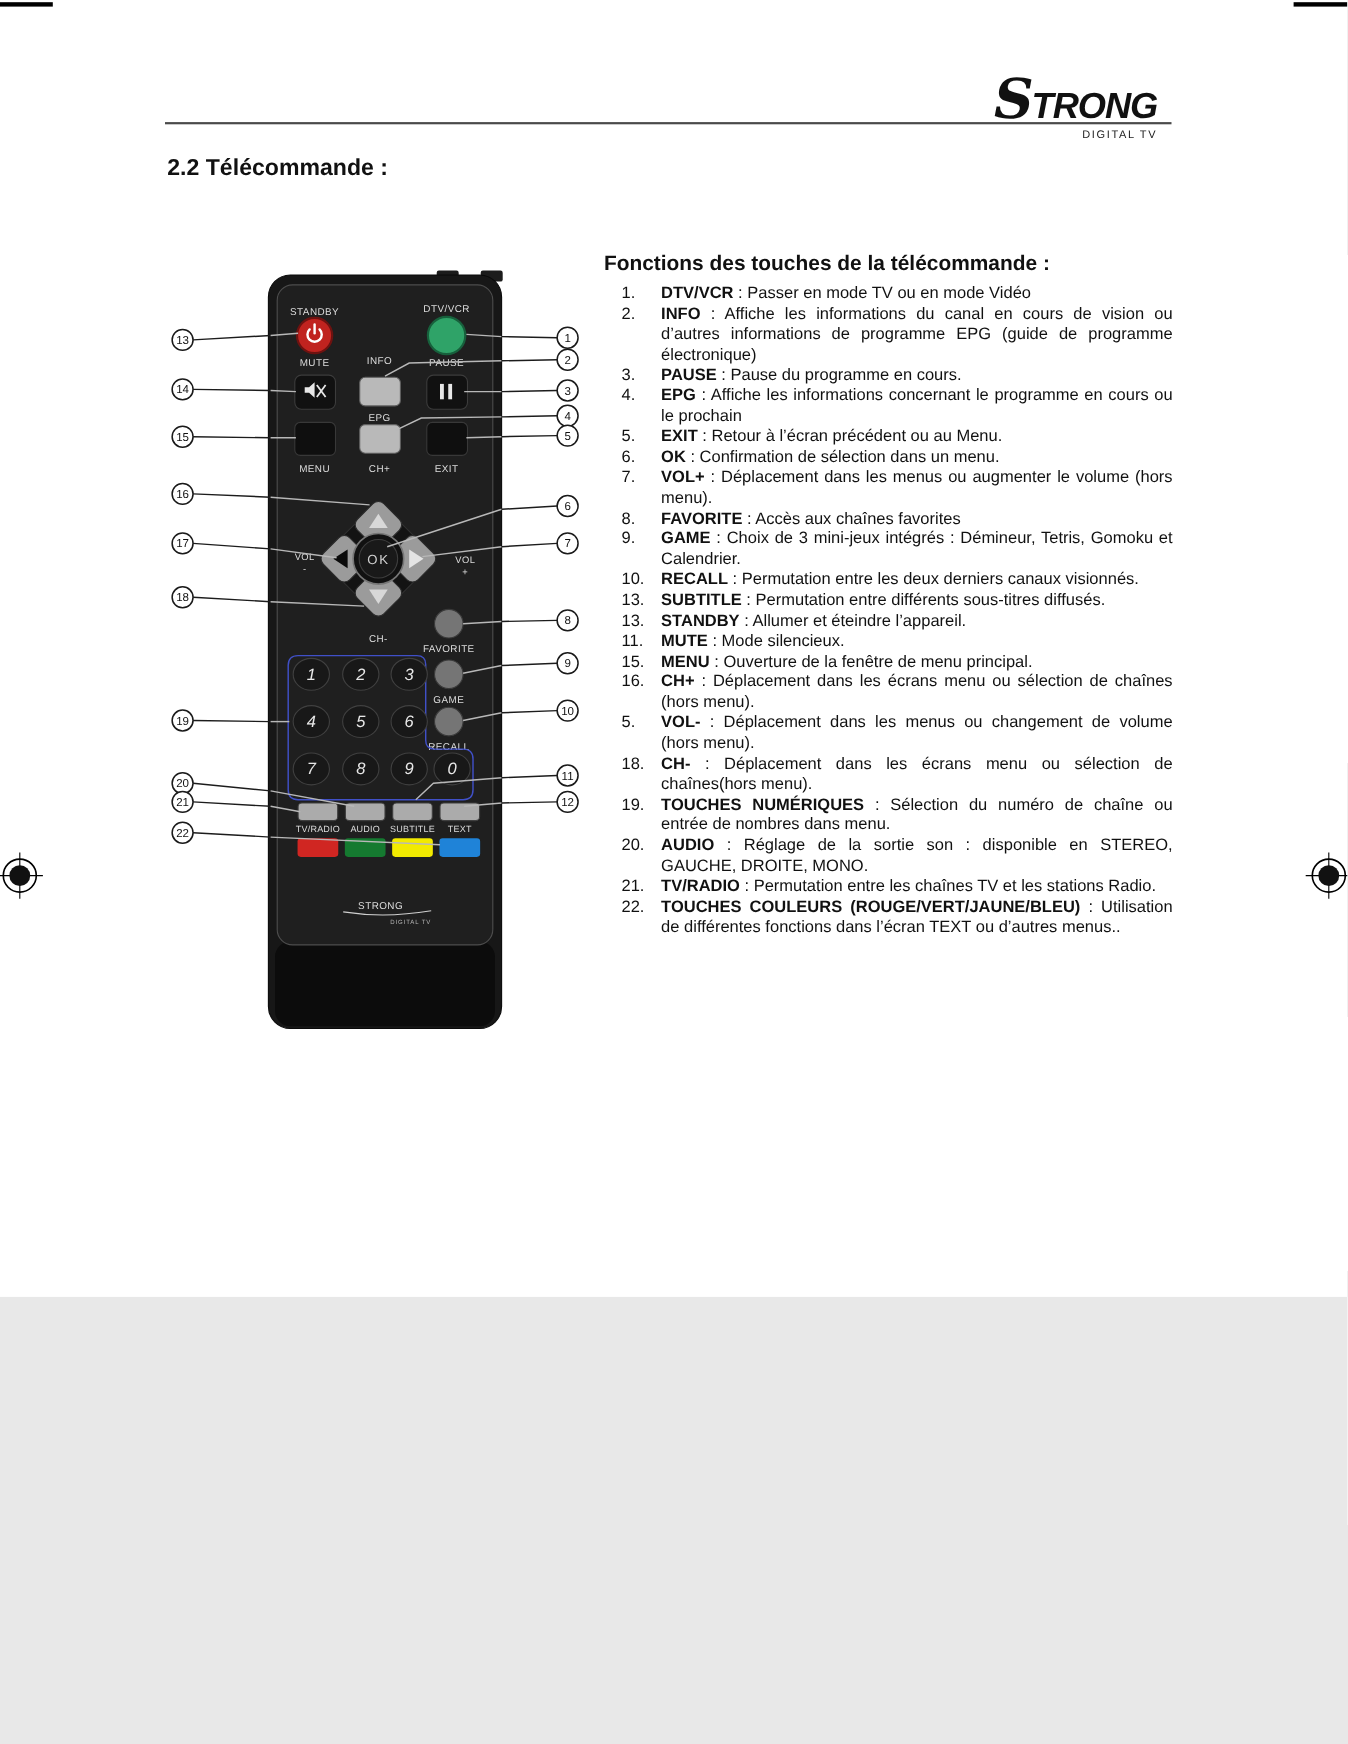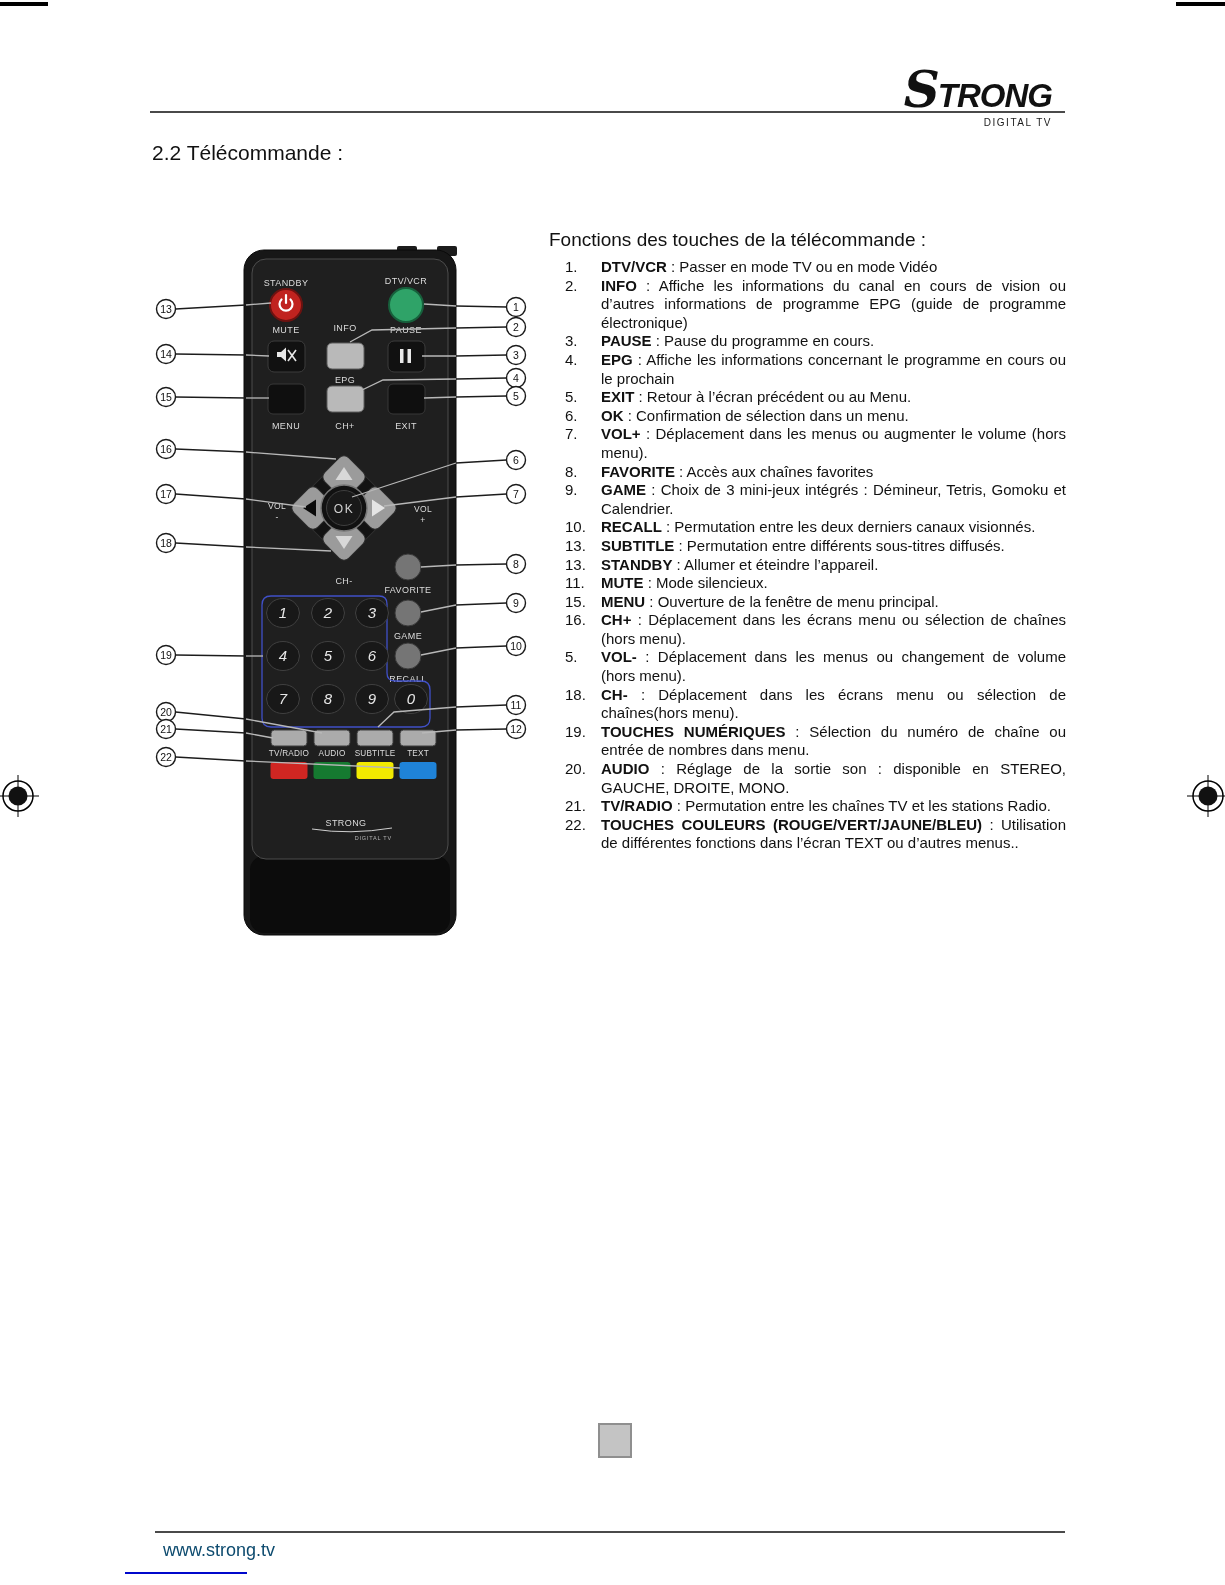--- a/index.html
+++ b/index.html
@@ -1,37 +1,37 @@
 <!DOCTYPE html>
 <html><head>
 <meta charset="utf-8">
 <style>
   html,body{margin:0;padding:0;background:#e8e8e8;}
-  .page{position:relative;width:1225px;height:1585px;background:#ffffff;overflow:hidden;
+  .page{position:relative;width:1225px;height:1179px;background:#ffffff;overflow:hidden;
         font-family:"Liberation Sans",sans-serif;color:#111;margin:0 auto;}
 
   
   .crop-bar{position:absolute;top:2px;height:4px;background:#000;}
   .crop-bar.left{left:0;width:48px;}
   .crop-bar.right{left:1176px;width:49px;}
   .regmark{position:absolute;}
 
   
   .brand{position:absolute;top:60px;right:173px;text-align:right;white-space:nowrap;}
   .brand .logo-s{font-family:"DejaVu Serif",serif;font-style:italic;font-weight:bold;font-size:50px;letter-spacing:-2px;}
   .brand .logo-rest{font-family:"Liberation Sans",sans-serif;font-style:italic;font-weight:bold;font-size:33px;letter-spacing:-1px;}
   .tagline{position:absolute;top:117px;right:173px;font-size:10px;letter-spacing:1.5px;color:#1a1a1a;}
   .header-rule{position:absolute;left:150px;top:111px;width:915px;height:2px;background:#4a4a4a;}
 
   
-  .section-title{position:absolute;left:152px;top:141px;font-size:21px;font-weight:normal;}
+  .section-title{position:absolute;left:152px;top:141px;font-size:21px;font-weight:bold;}
 
   
   .functions{position:absolute;left:556px;top:229px;width:510px;}
-  .fn-heading{font-size:19px;font-weight:normal;margin:0 0 7px -7px;}
+  .fn-heading{font-size:19px;font-weight:bold;margin:0 0 7px -7px;}
   .fn-item{display:flex;font-size:15px;line-height:18.6px;}
   .fn-num{flex:0 0 45px;box-sizing:border-box;padding-left:9px;}
   .fn-text{flex:1;text-align:justify;}
   .remark{position:absolute;left:558px;top:960px;width:508px;font-size:15.5px;line-height:19.5px;text-align:justify;}
 
   
   .figure{position:absolute;left:130px;top:240px;width:415px;height:710px;}
   .figure text{font-family:"Liberation Sans",sans-serif;fill:#dcdcdc;font-size:9px;letter-spacing:.4px;text-anchor:middle;}
   .figure text.digit{font-size:15px;font-style:italic;fill:#e8e8e8;letter-spacing:0;}
   .figure text.ok-label{font-size:12px;fill:#d0d0d0;letter-spacing:1.5px;}

